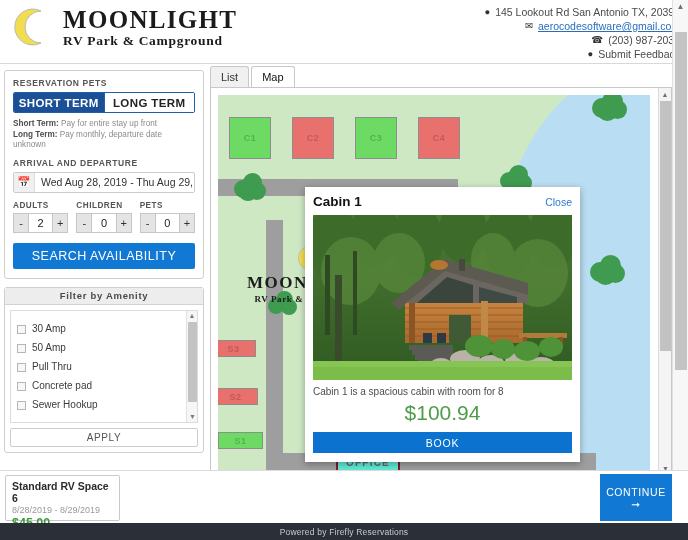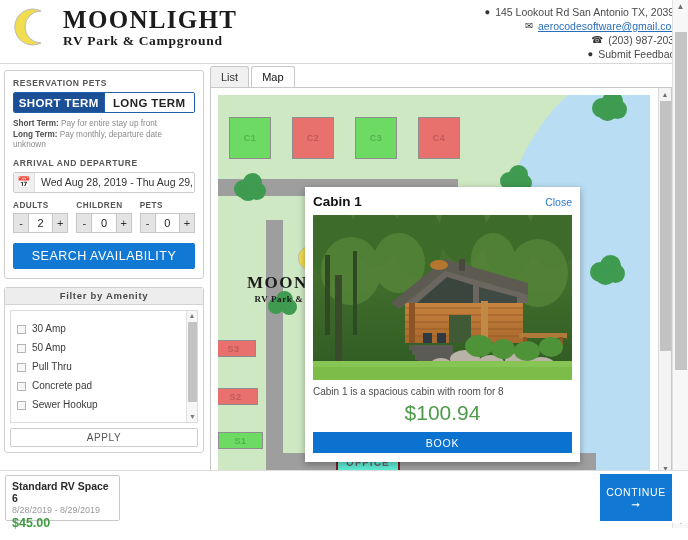--- a/index.html
+++ b/index.html
@@ -678,14 +678,17 @@
       <div class="s-name">Standard RV Space 6</div>
       <div class="s-dates">8/28/2019 - 8/29/2019</div>
       <div class="s-price">$45.00</div>
     </div>
     <button class="continue-btn">
       <span>CONTINUE</span>
       <span>➞</span>
     </button>
   </div>
 
+  <div class="footer">
+    <span>Powered by Firefly Reservations</span>
+  </div>
 
 </div>
 
 </body></html>

